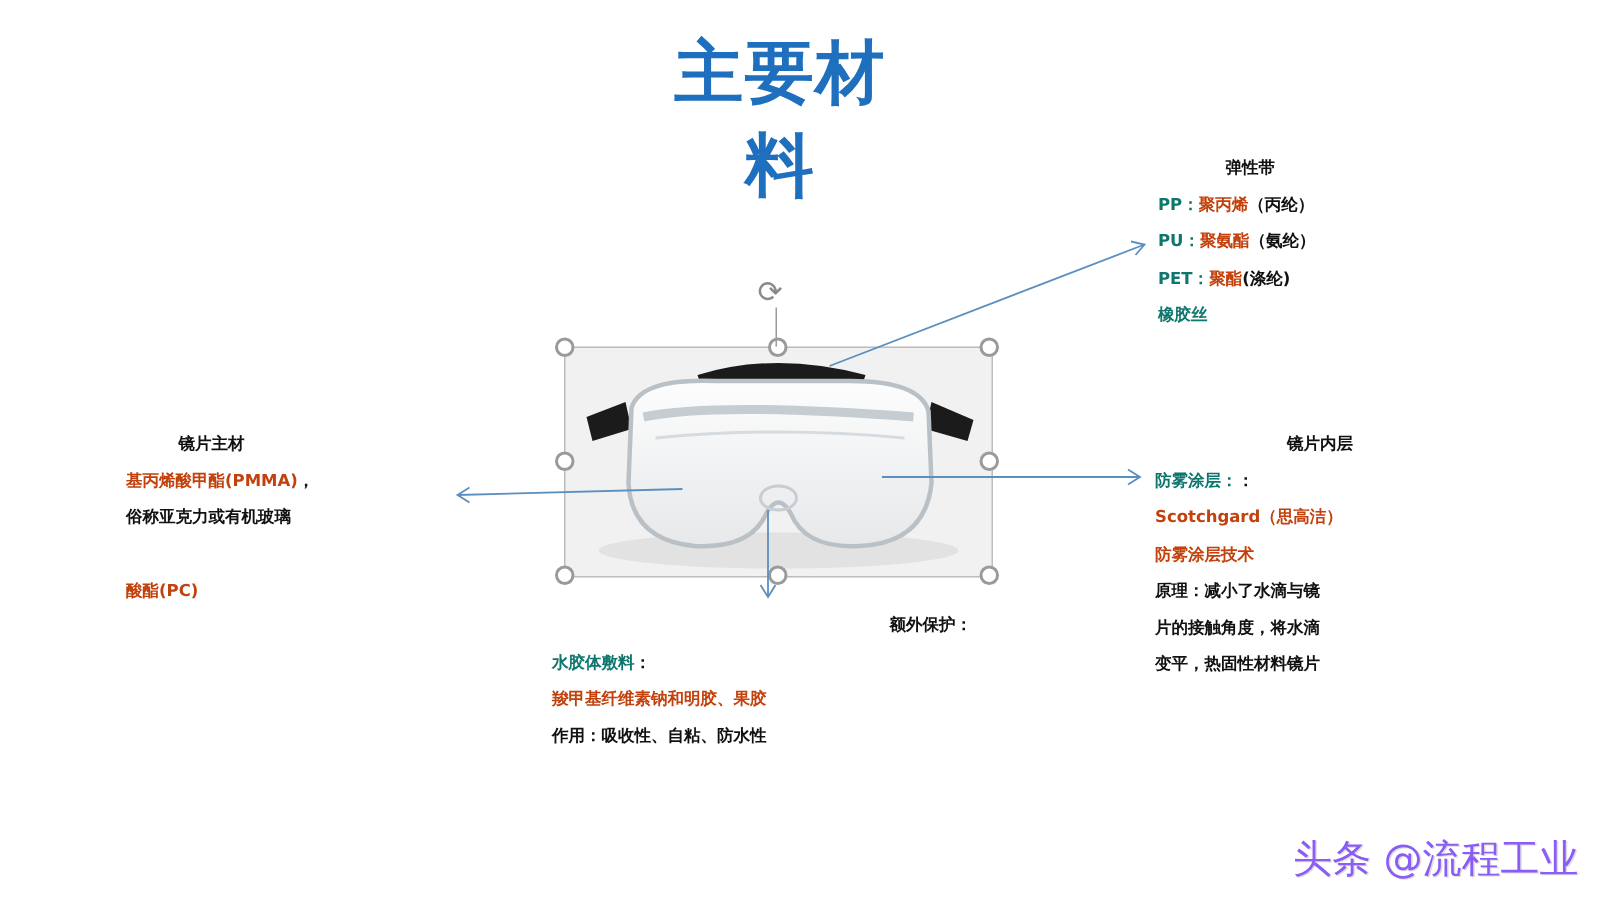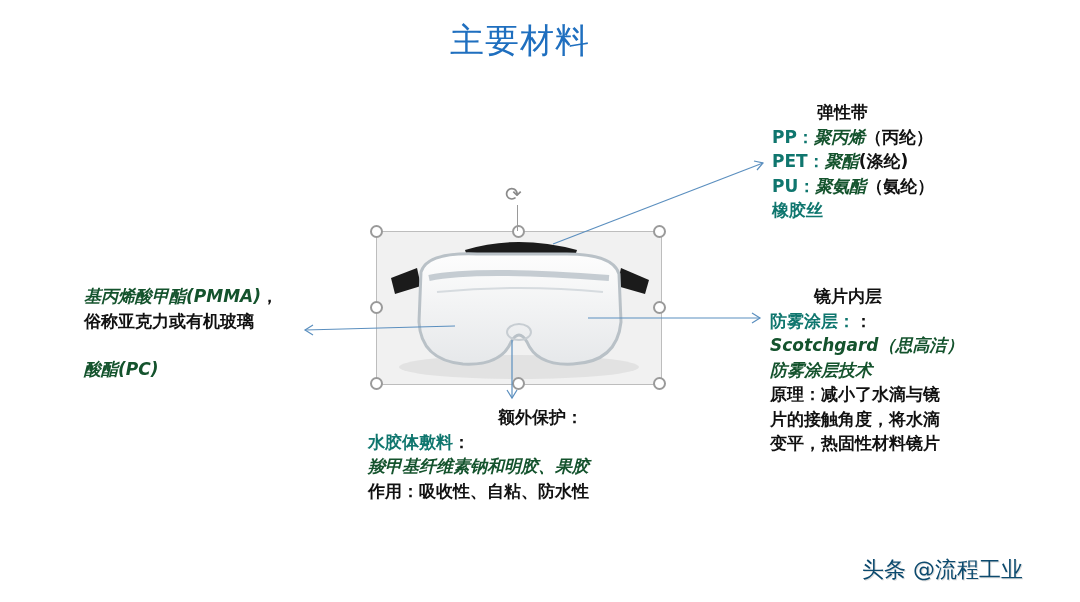--- a/index.html
+++ b/index.html
@@ -3,25 +3,25 @@
 <meta charset="utf-8">
 <style>
   html, body { margin:0; padding:0; }
   body {
     width:1080px; height:602px; position:relative; overflow:hidden;
     background:#ffffff;
     font-family:"DejaVu Sans","Liberation Sans",sans-serif;
   }
   .title {
     position:absolute; left:430px; top:18px; width:180px; text-align:center;
-    font-size:34px; font-weight:normal; color:#1f6fbf; letter-spacing:1px;
+    font-size:46px; font-weight:bold; color:#1f6fbf; letter-spacing:1px;
   }
-  .block { position:absolute; font-weight:bold; font-size:17px; line-height:24.5px; color:#111; }
+  .block { position:absolute; font-weight:bold; font-size:11px; line-height:24.5px; color:#111; }
   .red { color:#0f766e; }
-  .green { color:#14532d;font-style:italic; }
+  .green { color:#c2410c; }
   .black { color:#111; }
   .hdr { text-align:center; display:block; }
 
   #blk-strap { left:772px; top:100px; width:220px; }
   #blk-strap .hdr { width:140px; margin-left:0; text-align:center; }
   #blk-lens { left:84px; top:284px; width:230px; }
   #blk-lens .hdr { text-align:center; width:200px; }
   #blk-inner { left:770px; top:284px; width:215px; }
   #blk-inner .hdr { text-align:center; width:190px; }
   #blk-extra { left:368px; top:405px; width:280px; }
@@ -32,67 +32,68 @@
     border:1px solid #bdbdbd; background:#f1f1f1;
   }
   .handle {
     position:absolute; width:9px; height:9px; border:2px solid #9a9a9a; border-radius:50%;
     background:#fff;
   }
   .rot-line { position:absolute; left:517px; top:205px; width:1px; height:26px; background:#9a9a9a; }
   .rot-icon { position:absolute; left:505px; top:184px; font-size:20px; color:#8a8a8a; line-height:20px; }
 
   .watermark {
-    position:absolute; left:862px; top:555px; font-size:22px; color:#0c4a6e;
+    position:absolute; left:862px; top:555px; font-size:26px; color:#8b5cf6;
     text-shadow:1px 1px 0 #ddd;
   }
   svg.overlay { position:absolute; left:0; top:0; }
 </style>
 </head>
 <body>
 
 <div class="title">主要材料</div>
 
 <div class="block" id="blk-strap">
   <span class="hdr black" style="margin-left:45px;width:auto;text-align:left;">弹性带</span>
   <div>
     <span class="red">PP：</span><span class="green">聚丙烯</span><span class="black">（丙纶）</span>
   </div>
   <div>
-    <span class="red">PET：</span><span class="green">聚酯</span><span class="black">(涤纶)</span>
+    <span class="red">PU：</span><span class="green">聚氨酯</span><span class="black">（氨纶）</span>
   </div>
   <div>
-    <span class="red">PU：</span><span class="green">聚氨酯</span><span class="black">（氨纶）</span>
+    <span class="red">PET：</span><span class="green">聚酯</span><span class="black">(涤纶)</span>
   </div>
   <div class="red">橡胶丝</div>
 </div>
 
 <div class="block" id="blk-lens">
+  <span class="hdr black" style="margin-left:35px;width:auto;text-align:left;">镜片主材</span>
   <div>
     <span class="green">基丙烯酸甲酯(PMMA)</span><span class="black">，</span>
   </div>
   <div class="black">俗称亚克力或有机玻璃</div>
   <div style="height:24px"></div>
   <div class="green">酸酯(PC)</div>
 </div>
 
 <div class="block" id="blk-inner">
-  <span class="hdr black" style="margin-left:44px;width:auto;text-align:left;">镜片内层</span>
+  <span class="hdr black" style="margin-left:88px;width:auto;text-align:left;">镜片内层</span>
   <div>
     <span class="red">防雾涂层：</span><span class="black">：</span>
   </div>
   <div class="green">Scotchgard（思高洁）</div>
   <div class="green">防雾涂层技术</div>
   <div class="black">原理：减小了水滴与镜</div>
   <div class="black">片的接触角度，将水滴</div>
   <div class="black">变平，热固性材料镜片</div>
 </div>
 
 <div class="block" id="blk-extra">
-  <span class="hdr black" style="margin-left:65px;width:auto;text-align:center;">额外保护：</span>
+  <span class="hdr black" style="margin-left:65px;width:auto;text-align:right;">额外保护：</span>
   <div>
     <span class="red">水胶体敷料</span><span class="black">：</span>
   </div>
   <div class="green">羧甲基纤维素钠和明胶、果胶</div>
   <div class="black">作用：吸收性、自粘、防水性</div>
 </div>
 
 <div class="photo-frame">
   <svg width="284" height="152" viewBox="0 0 284 152">
     <defs>

